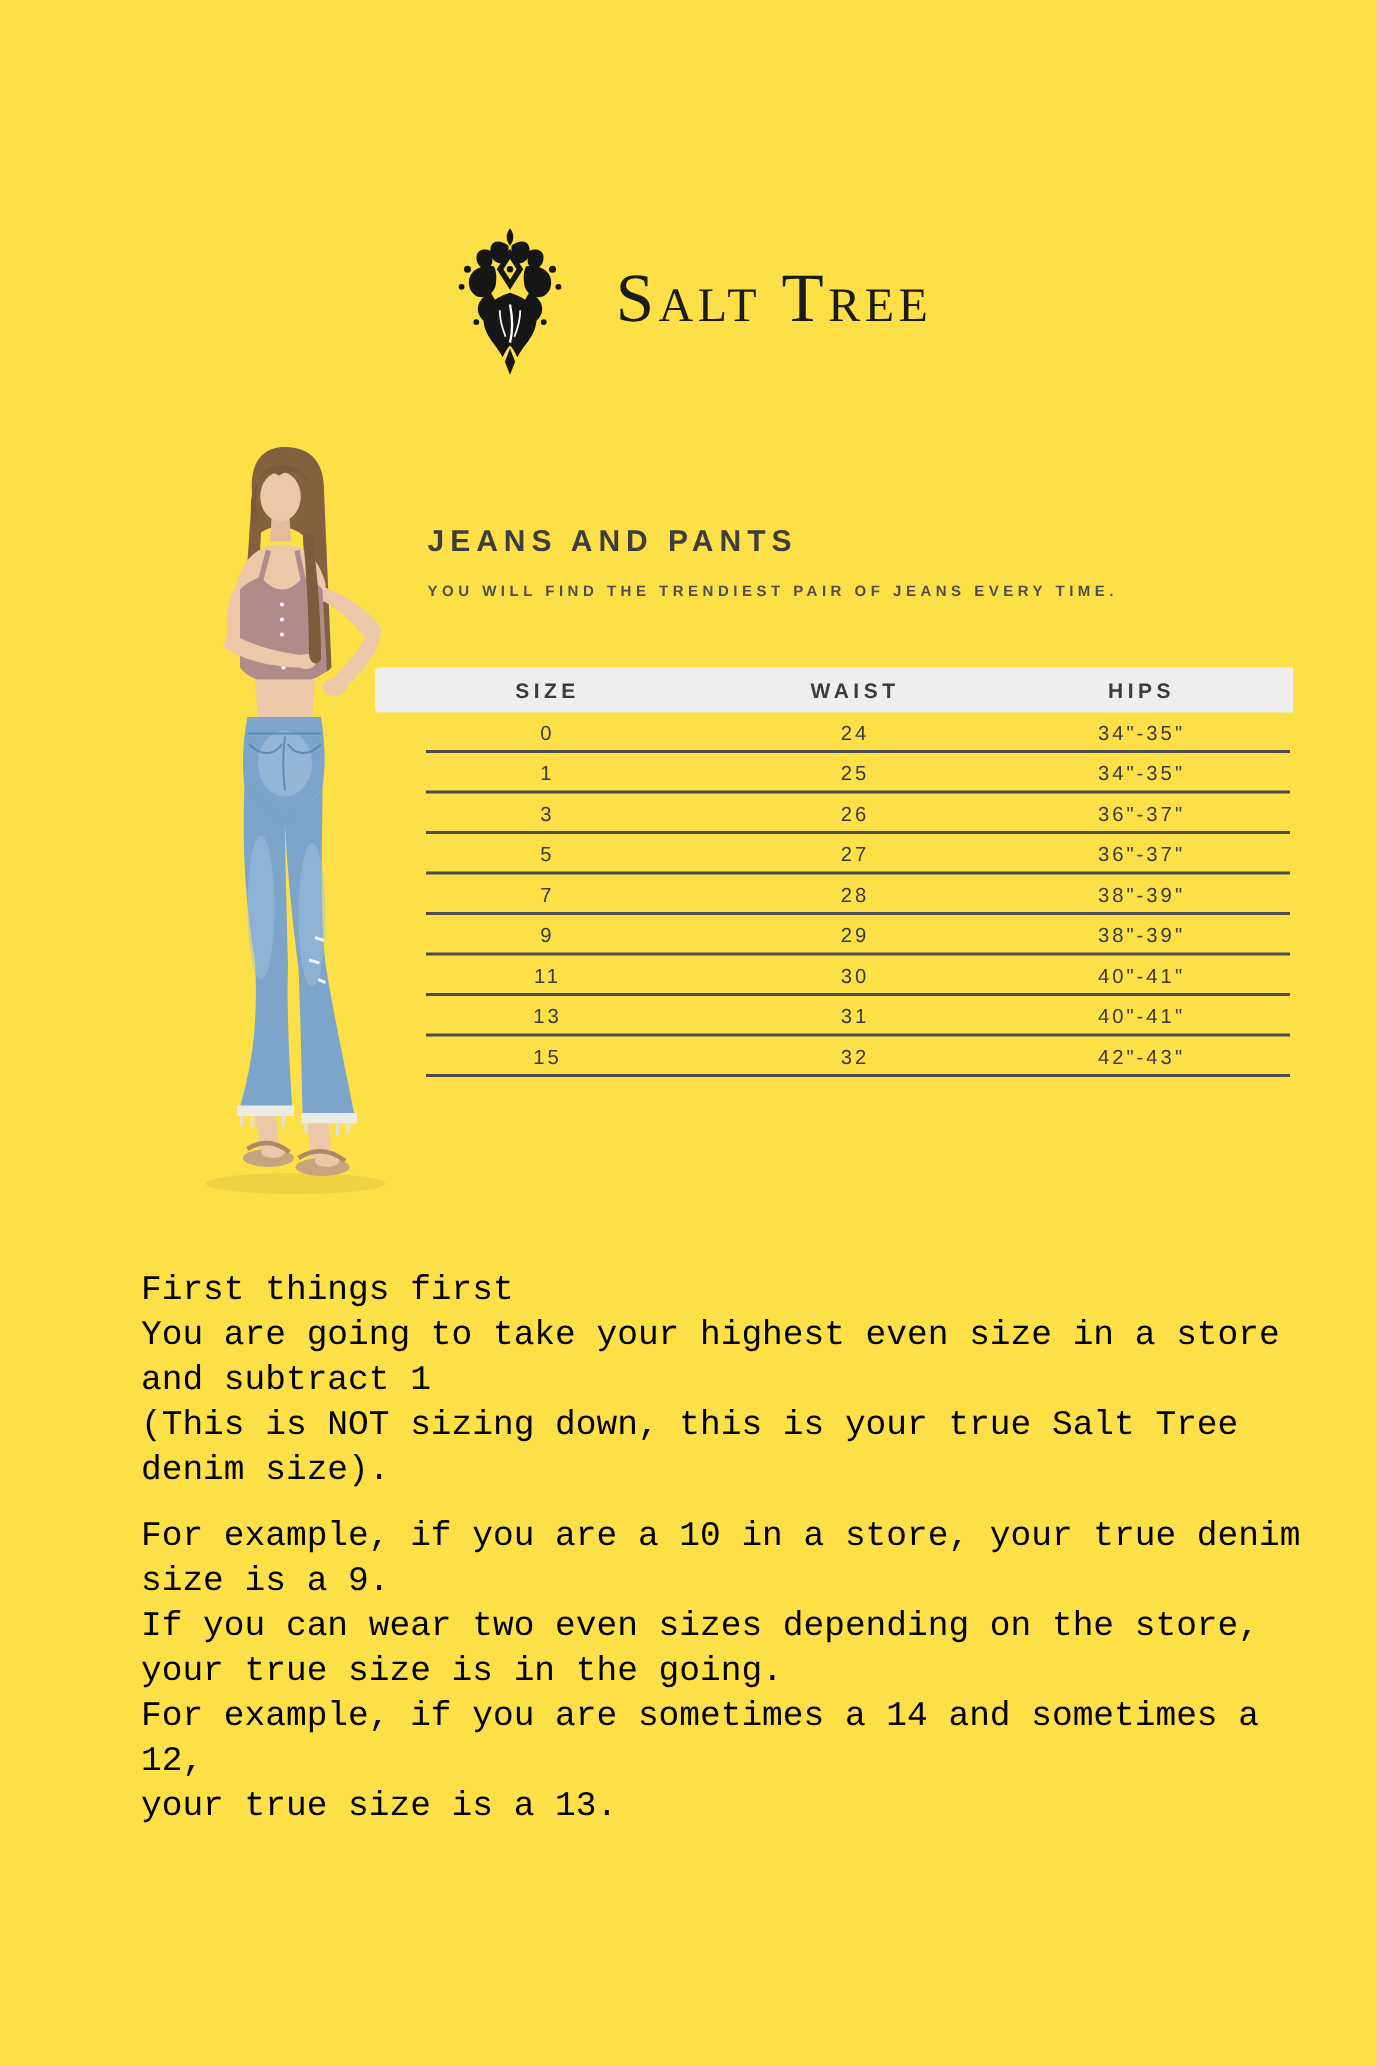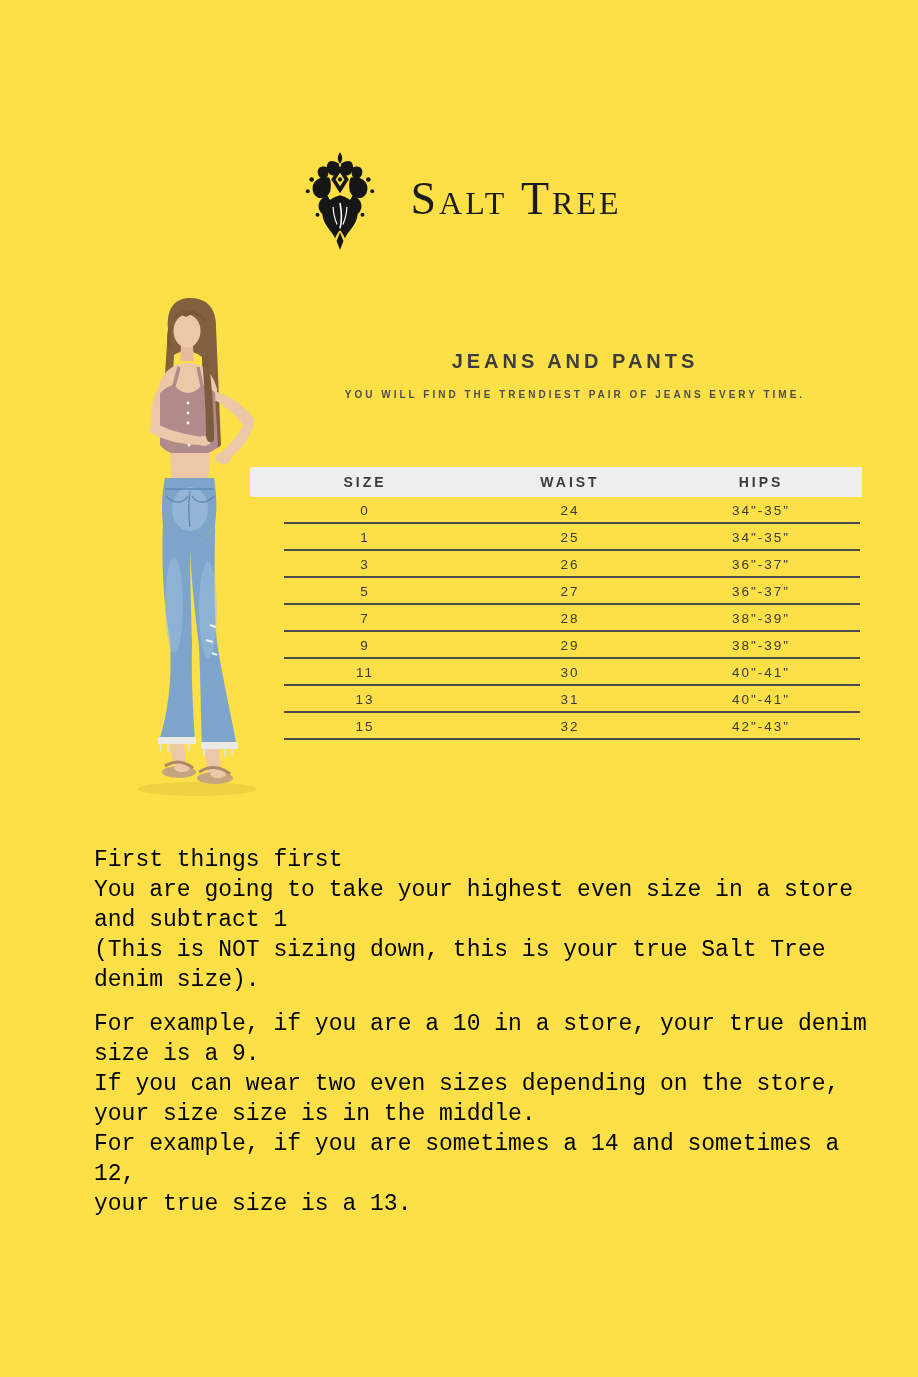--- a/index.html
+++ b/index.html
@@ -21,31 +21,31 @@
     font-variant:small-caps;
     font-size:46px;
     letter-spacing:3px;
     color:#1b1b1b;
     line-height:1;
     padding-bottom:6px;
   }
   
   .photo{position:absolute;left:62px;top:295px;width:215px;height:510px;}
   
-  .section{position:absolute;left:285px;top:350px;width:580px;text-align:center;}
+  .section{position:absolute;left:285px;top:350px;width:580px;}
   .section-title{
     font-size:20px;font-weight:600;letter-spacing:4px;
     color:#3d3d3d;margin:0 0 14px 0;
   }
   .section-sub{
     font-size:10px;font-weight:700;letter-spacing:3px;
     color:#4d4d4d;line-height:16px;margin:0;
   }
   
-  .size-table{position:absolute;left:250px;top:467px;width:612px;}
+  .size-table{position:absolute;left:250px;top:445px;width:612px;}
   .t-head{
     height:30px;background:#efeeee;border-radius:3px 0 0 3px;
     display:grid;grid-template-columns:230px 180px 202px;
     align-items:center;
   }
   .t-hcell{
     text-align:center;font-size:14px;font-weight:600;
     letter-spacing:3px;color:#3b3b3b;
   }
   .t-row{
@@ -223,19 +223,19 @@
   <div class="body-text">
     <div class="para">
       <div>First things first</div>
       <div>You are going to take your highest even size in a store</div>
       <div>and subtract 1</div>
       <div>(This is NOT sizing down, this is your true Salt Tree denim size).</div>
     </div>
     <div class="para para2">
       <div>For example, if you are a 10 in a store, your true denim size is a 9.</div>
       <div>If you can wear two even sizes depending on the store,</div>
-      <div>your size size is in the middle.</div>
+      <div>your true size is in the going.</div>
       <div>For example, if you are sometimes a 14 and sometimes a 12,</div>
       <div>your true size is a 13.</div>
     </div>
   </div>
 
 </div>
 
 </body></html>

